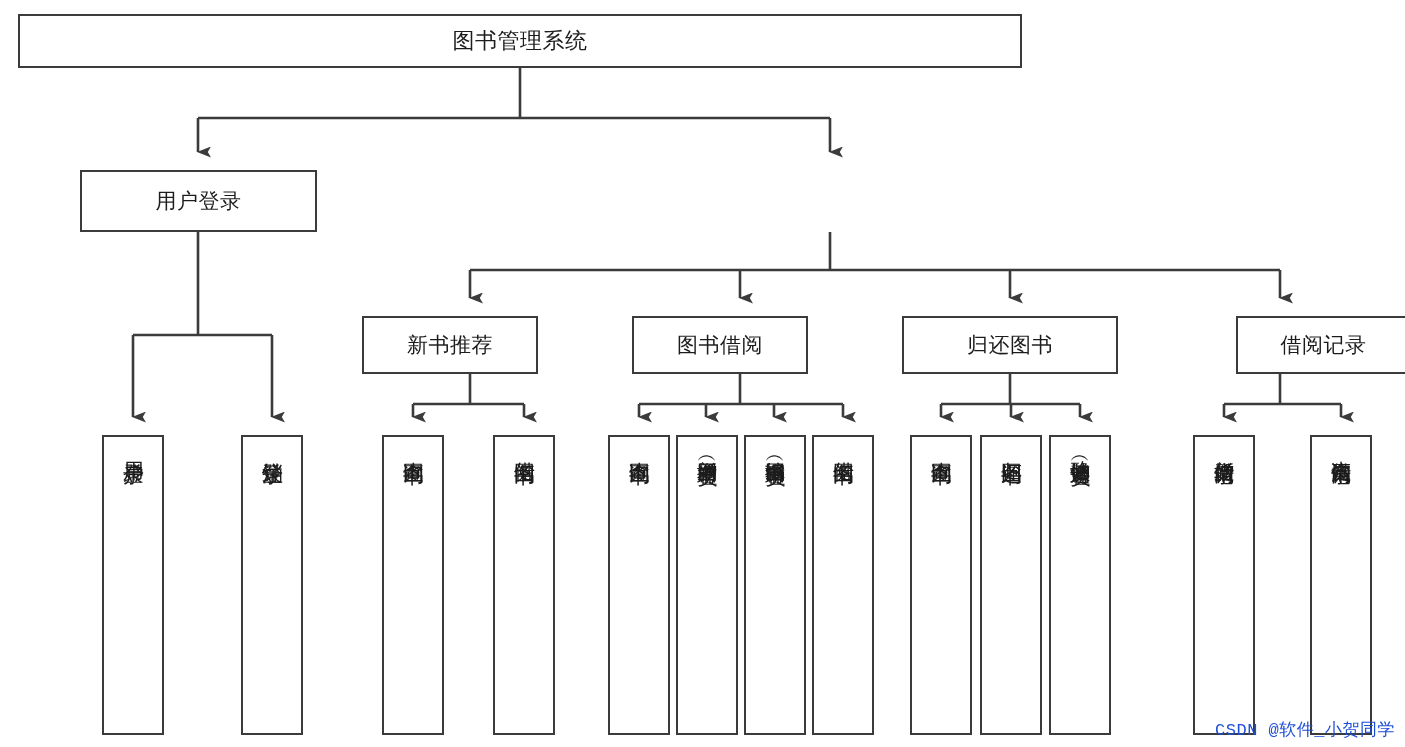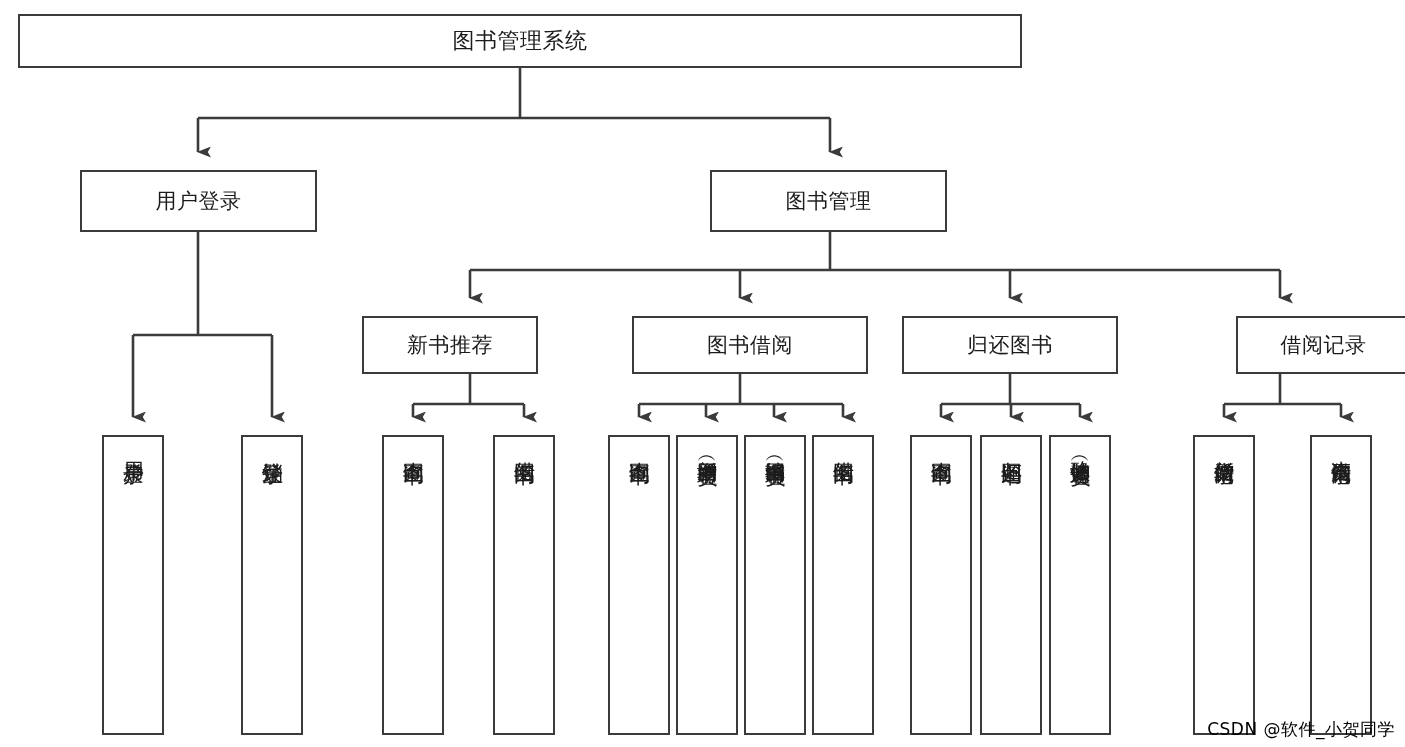--- a/index.html
+++ b/index.html
@@ -62,24 +62,25 @@
     margin: 0 auto;
   }
   .node.vert.tall .lbl {
     font-size: 20px;
   }
   #watermark {
     position: absolute;
     right: 10px;
     bottom: 6px;
     font-size: 17px;
-    color: #000000;
+    color: #1d4ed8;
     letter-spacing: 0.5px;
     white-space: nowrap;
     user-select: none;
+    font-family: Liberation Mono, monospace;
   }
 </style>
 </head>
 <body>
 
 <div id="stage">
 
   <svg id="edges" viewBox="0 0 1405 747" width="1405" height="747">
     <defs>
       <marker id="arrow" viewBox="0 0 12 14" refX="5.5" refY="13" markerWidth="12" markerHeight="14" orient="auto-start-reverse" markerUnits="userSpaceOnUse">
@@ -130,28 +131,25 @@
     </g>
   </svg>
 
   <div class="node horiz root" style="left:18px; top:14px; width:1004px; height:54px;">
     <span class="lbl">图书管理系统</span>
   </div>
 
   <div class="node horiz" style="left:80px; top:170px; width:237px; height:62px;">
     <span class="lbl">用户登录</span>
   </div>
-  <div class="node horiz" style="left:710px; top:170px; width:237px; height:62px;">
-    <span class="lbl">图书管理</span>
-  </div>
 
   <div class="node horiz" style="left:362px; top:316px; width:176px; height:58px;">
     <span class="lbl">新书推荐</span>
   </div>
-  <div class="node horiz" style="left:632px; top:316px; width:236px; height:58px;">
+  <div class="node horiz" style="left:632px; top:316px; width:176px; height:58px;">
     <span class="lbl">图书借阅</span>
   </div>
   <div class="node horiz" style="left:902px; top:316px; width:216px; height:58px;">
     <span class="lbl">归还图书</span>
   </div>
   <div class="node horiz" style="left:1236px; top:316px; width:175px; height:58px;">
     <span class="lbl">借阅记录</span>
   </div>
 
   <div class="node vert" style="left:102px; top:435px; width:62px; height:300px;">

